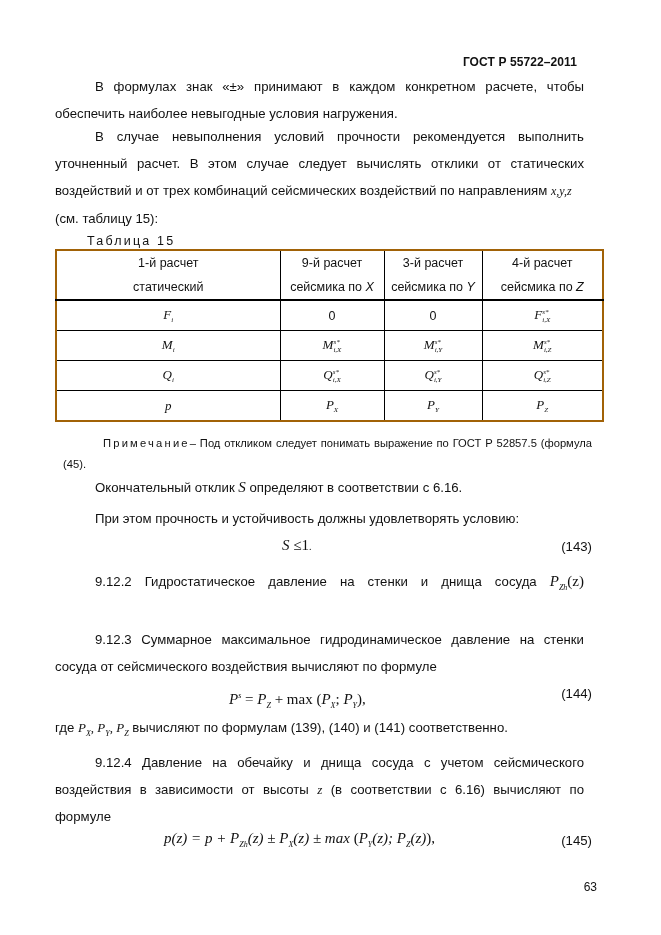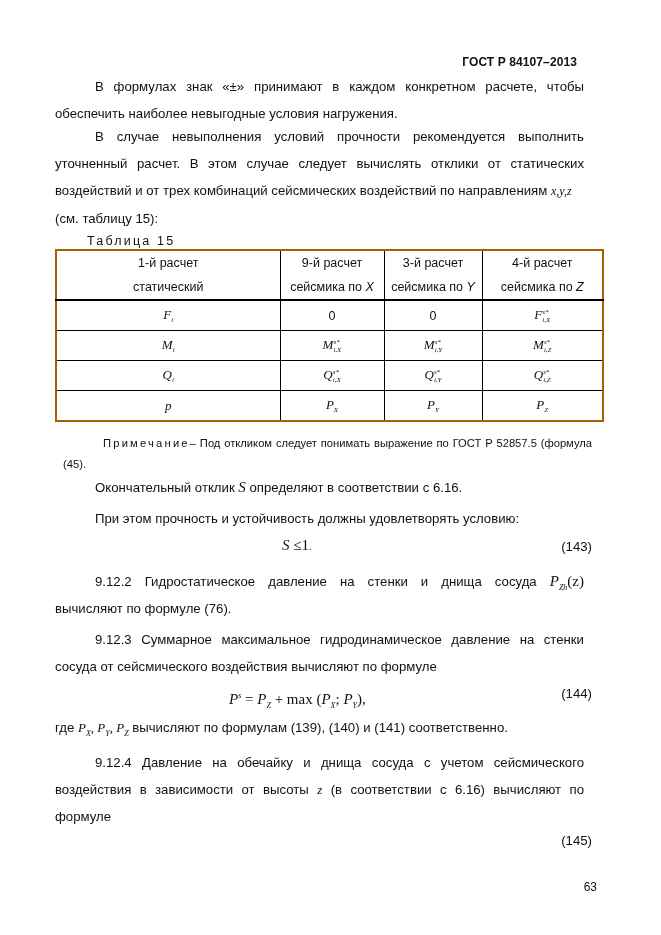--- a/index.html
+++ b/index.html
@@ -42,21 +42,21 @@
   }
   .note .label { letter-spacing: 2.2px; }
   .formula-row { left: 63px; width: 529px; height: 28px; }
   .formula { position: absolute; white-space: nowrap; }
   .fnum { position: absolute; right: 0; font-size: 13.2px; }
   .pagenum { right: 64px; top: 880px; font-size: 12px; }
 </style>
 </head>
 <body>
 
-<div class="abs header">ГОСТ Р 84107–2013</div>
+<div class="abs header">ГОСТ Р 55722–2011</div>
 
 <div class="abs para" style="top:73px;">
   <span class="ind"></span><span>В формулах знак «±» принимают в каждом конкретном расчете, чтобы обеспечить наиболее невыгодные условия нагружения.</span>
 </div>
 
 <div class="abs para" style="top:123px;">
   <span class="ind"></span><span>В случае невыполнения условий прочности рекомендуется выполнить уточненный расчет. В этом случае следует вычислять отклики от статических воздействий и от трех комбинаций сейсмических воздействий по направлениям</span>
   <span class="it" style="font-size:12px;">x,y,z</span><br>
   <span>(см. таблицу 15):</span>
 </div>
@@ -136,21 +136,20 @@
 <div class="abs formula-row" style="top:537px;">
   <span class="formula math" style="left:219px;top:0;">
     <span>S</span> <span class="rm">≤</span><span class="rm">1</span><span class="rm" style="font-size:10px;">.</span>
   </span>
   <span class="fnum" style="top:2px;">(143)</span>
 </div>
 
 <div class="abs para just-last-off" style="top:568px;">
   <div style="text-align-last:justify;"><span class="ind"></span><span>9.12.2</span> <span>Гидростатическое давление на стенки и днища сосуда</span>
     <span class="math"><span>P</span><sub>Zh</sub><span class="rm">(z)</span></span></div>
-  <div><span>вычисляют по формуле (76).</span></div>
 </div>
 
 <div class="abs para" style="top:626px;">
   <span class="ind"></span><span>9.12.3</span> <span>Суммарное максимальное гидродинамическое давление на стенки сосуда от сейсмического воздействия вычисляют по формуле</span>
 </div>
 
 <div class="abs formula-row" style="top:683px;">
   <span class="formula math" style="left:166px;top:8px;font-family:Liberation Serif, serif;">
     <span>P</span><sup>s</sup>
     <span class="rm">=</span>
@@ -169,16 +168,20 @@
   <span>вычисляют по формулам (139), (140) и (141) соответственно.</span>
 </div>
 
 <div class="abs para" style="top:749px;">
   <span class="ind"></span><span>9.12.4</span> <span>Давление на обечайку и днища сосуда с учетом сейсмического воздействия в зависимости от высоты</span>
   <span class="it">z</span>
   <span>(в соответствии с 6.16) вычисляют по формуле</span>
 </div>
 
 <div class="abs formula-row" style="top:830px;">
+  <span class="formula math" style="left:101px;top:0;">
+    <span>p(z) = p + P</span><sub>Zh</sub><span>(z) ± P</span><sub>X</sub><span>(z) ± max</span>
+    <span class="rm">(</span><span>P</span><sub>Y</sub><span>(z); P</span><sub>Z</sub><span>(z)</span><span class="rm">)</span><span class="rm">,</span>
+  </span>
   <span class="fnum" style="top:3px;">(145)</span>
 </div>
 
 <div class="abs pagenum">63</div>
 
 </body></html>

